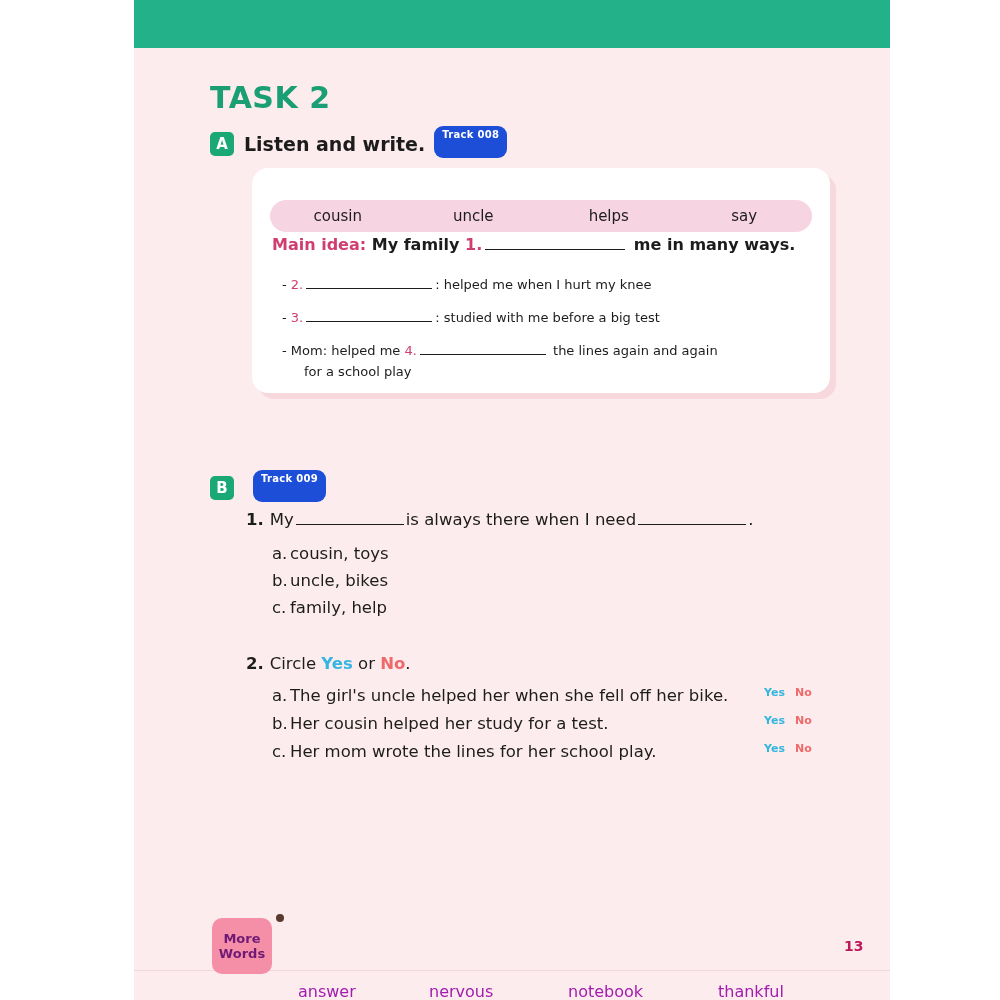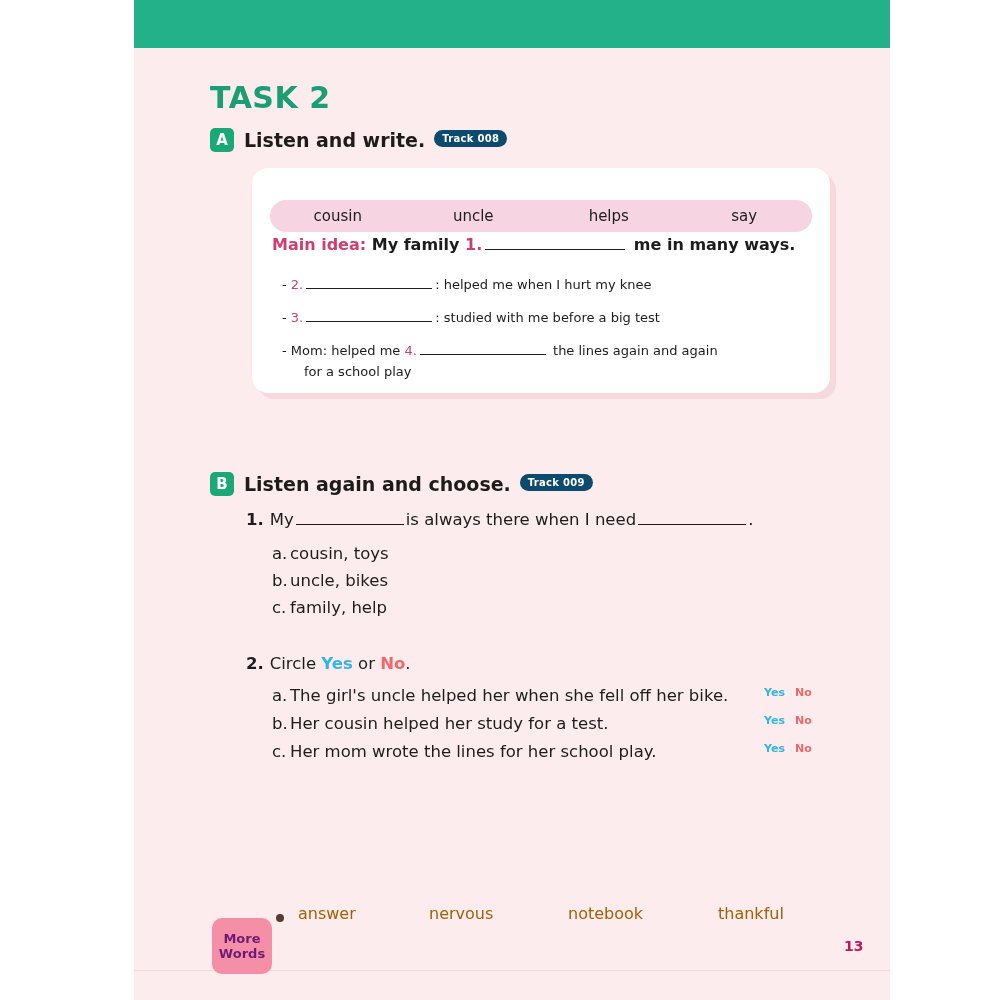--- a/index.html
+++ b/index.html
@@ -75,26 +75,26 @@
     justify-content: center;
     margin-right: 10px;
   }
   .sec-head-text {
     font-size: 19px;
     font-weight: bold;
     color: #1c1c1c;
   }
   .track-pill {
     margin-left: 9px;
-    background: #0c4a6e;
+    background: #1d4ed8;
     color: #ffffff;
     border-radius: 9px;
     font-size: 10px;
     font-weight: bold;
-    padding: 3px 8px 3px 8px;
+    padding: 3px 8px 18px 8px;
     letter-spacing: 0.3px;
     position: relative;
     top: -2px;
   }
 
   
   .card-shadow {
     position: absolute;
     left: 124px;
     top: 126px;
@@ -233,23 +233,23 @@
     position: absolute;
     left: 142px;
     top: 866px;
     width: 8px;
     height: 8px;
     border-radius: 50%;
     background: #5a3a2e;
   }
   .fw {
     position: absolute;
-    top: 856px;
+    top: 934px;
     font-size: 16px;
-    color: #a16207;
+    color: #a21caf;
   }
   .fw0 { left: 164px; }
   .fw1 { left: 295px; }
   .fw2 { left: 434px; }
   .fw3 { left: 584px; }
   .page-num {
     position: absolute;
     left: 710px;
     top: 890px;
     font-size: 14px;
@@ -304,21 +304,20 @@
         <span>-</span>
         <span>Mom: helped me</span>
         <span class="num">4.</span><span class="blank-line short"></span>
         <span>the lines again and again</span>
       </div>
       <div class="bullet-row r3b">for a school play</div>
     </div>
 
     <div class="sec-b-head">
       <div class="letter-badge">B</div>
-      <div class="sec-head-text">Listen again and choose.</div>
       <div class="track-pill">Track 009</div>
     </div>
 
     <div class="q q1">
       <span class="q-num">1.</span><span>My</span><span class="inline-blank"></span><span>is always there when I need</span><span class="inline-blank"></span><span>.</span>
     </div>
 
     <div class="opt q1a">
       <span class="o-let">a.</span><span>cousin, toys</span>
     </div>

